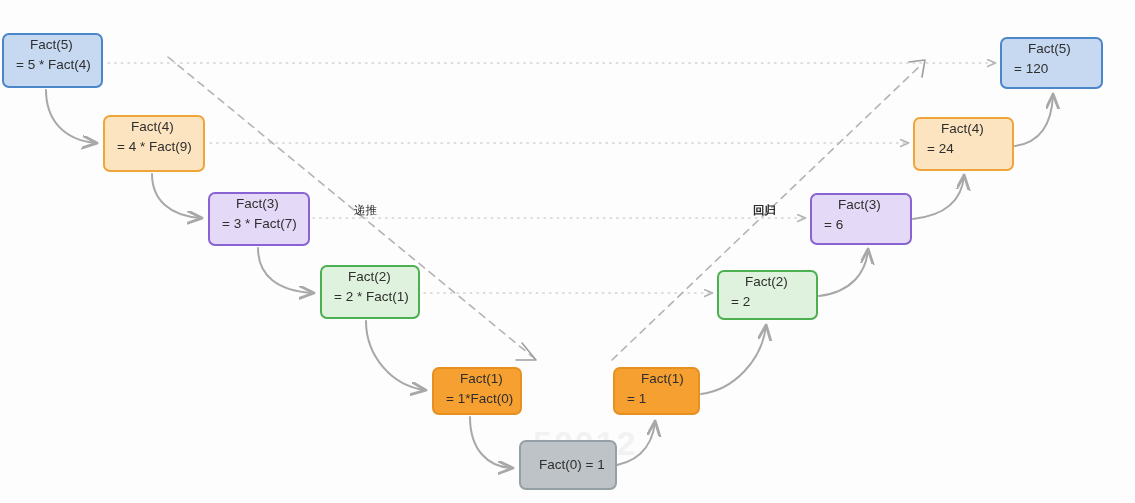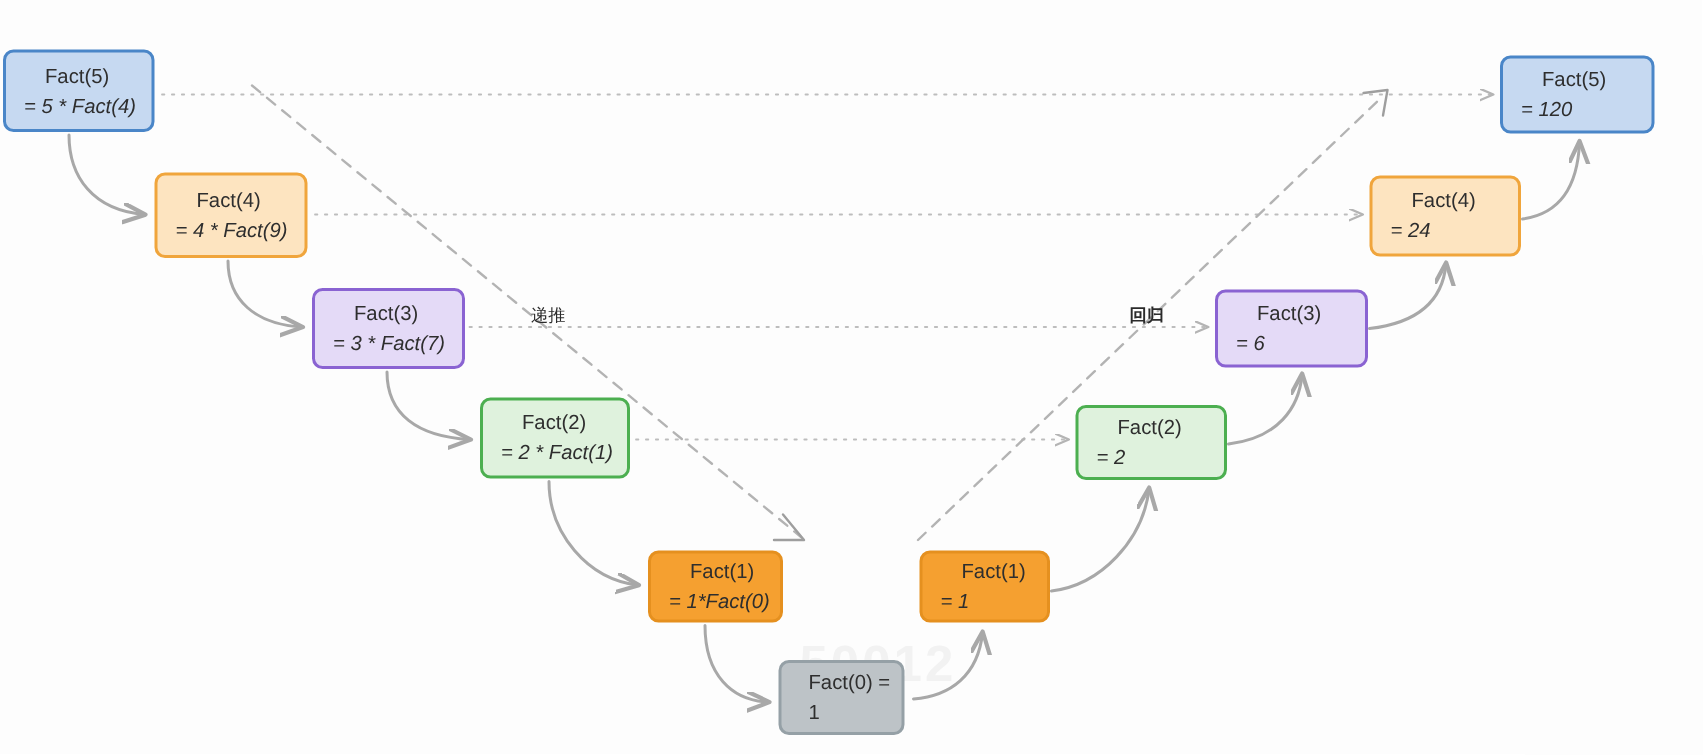--- a/index.html
+++ b/index.html
@@ -36,32 +36,30 @@
     user-select: none;
   }
   .node {
     position: absolute;
     box-sizing: border-box;
     border-radius: 7px;
     border-width: 2px;
     border-style: solid;
     display: flex;
     flex-direction: column;
-    justify-content: center;
     padding-left: 12px;
     font-size: 13.5px;
     line-height: 1.45;
     color: #2e2e2e;
   }
   .node .l1 {
     padding-left: 14px;
   }
   .node .l2 {
     padding-left: 0px;
-    font-style: italic;
   }
   .node.single {
     justify-content: center;
   }
   .node.single .l1 {
     padding-left: 6px;
   }
   .phase-label {
     position: absolute;
     font-size: 11.5px;
@@ -140,21 +138,21 @@
         <div class="l2">= 3 * Fact(7)</div>
       </div>
       <div class="node" style="left: 320px; top: 265px; width: 100px; height: 54px; background: rgb(223, 242, 221); border-color: rgb(76, 175, 80);">
         <div class="l1">Fact(2)</div>
         <div class="l2">= 2 * Fact(1)</div>
       </div>
       <div class="node" style="left: 432px; top: 367px; width: 90px; height: 48px; background: rgb(245, 160, 48); border-color: rgb(229, 144, 31);">
         <div class="l1">Fact(1)</div>
         <div class="l2">= 1*Fact(0)</div>
       </div>
-      <div class="node single" style="left: 519px; top: 440px; width: 84px; height: 50px; background: rgb(189, 195, 199); border-color: rgb(149, 160, 166);">
+      <div class="node single" style="left: 519px; top: 440px; width: 98px; height: 50px; background: rgb(189, 195, 199); border-color: rgb(149, 160, 166);">
         <div class="l1">Fact(0)  = 1</div>
       </div>
       <div class="node" style="left: 613px; top: 367px; width: 87px; height: 48px; background: rgb(245, 160, 48); border-color: rgb(229, 144, 31);">
         <div class="l1">Fact(1)</div>
         <div class="l2">= 1</div>
       </div>
       <div class="node" style="left: 717px; top: 270px; width: 101px; height: 50px; background: rgb(223, 242, 221); border-color: rgb(76, 175, 80);">
         <div class="l1">Fact(2)</div>
         <div class="l2">= 2</div>
       </div>

